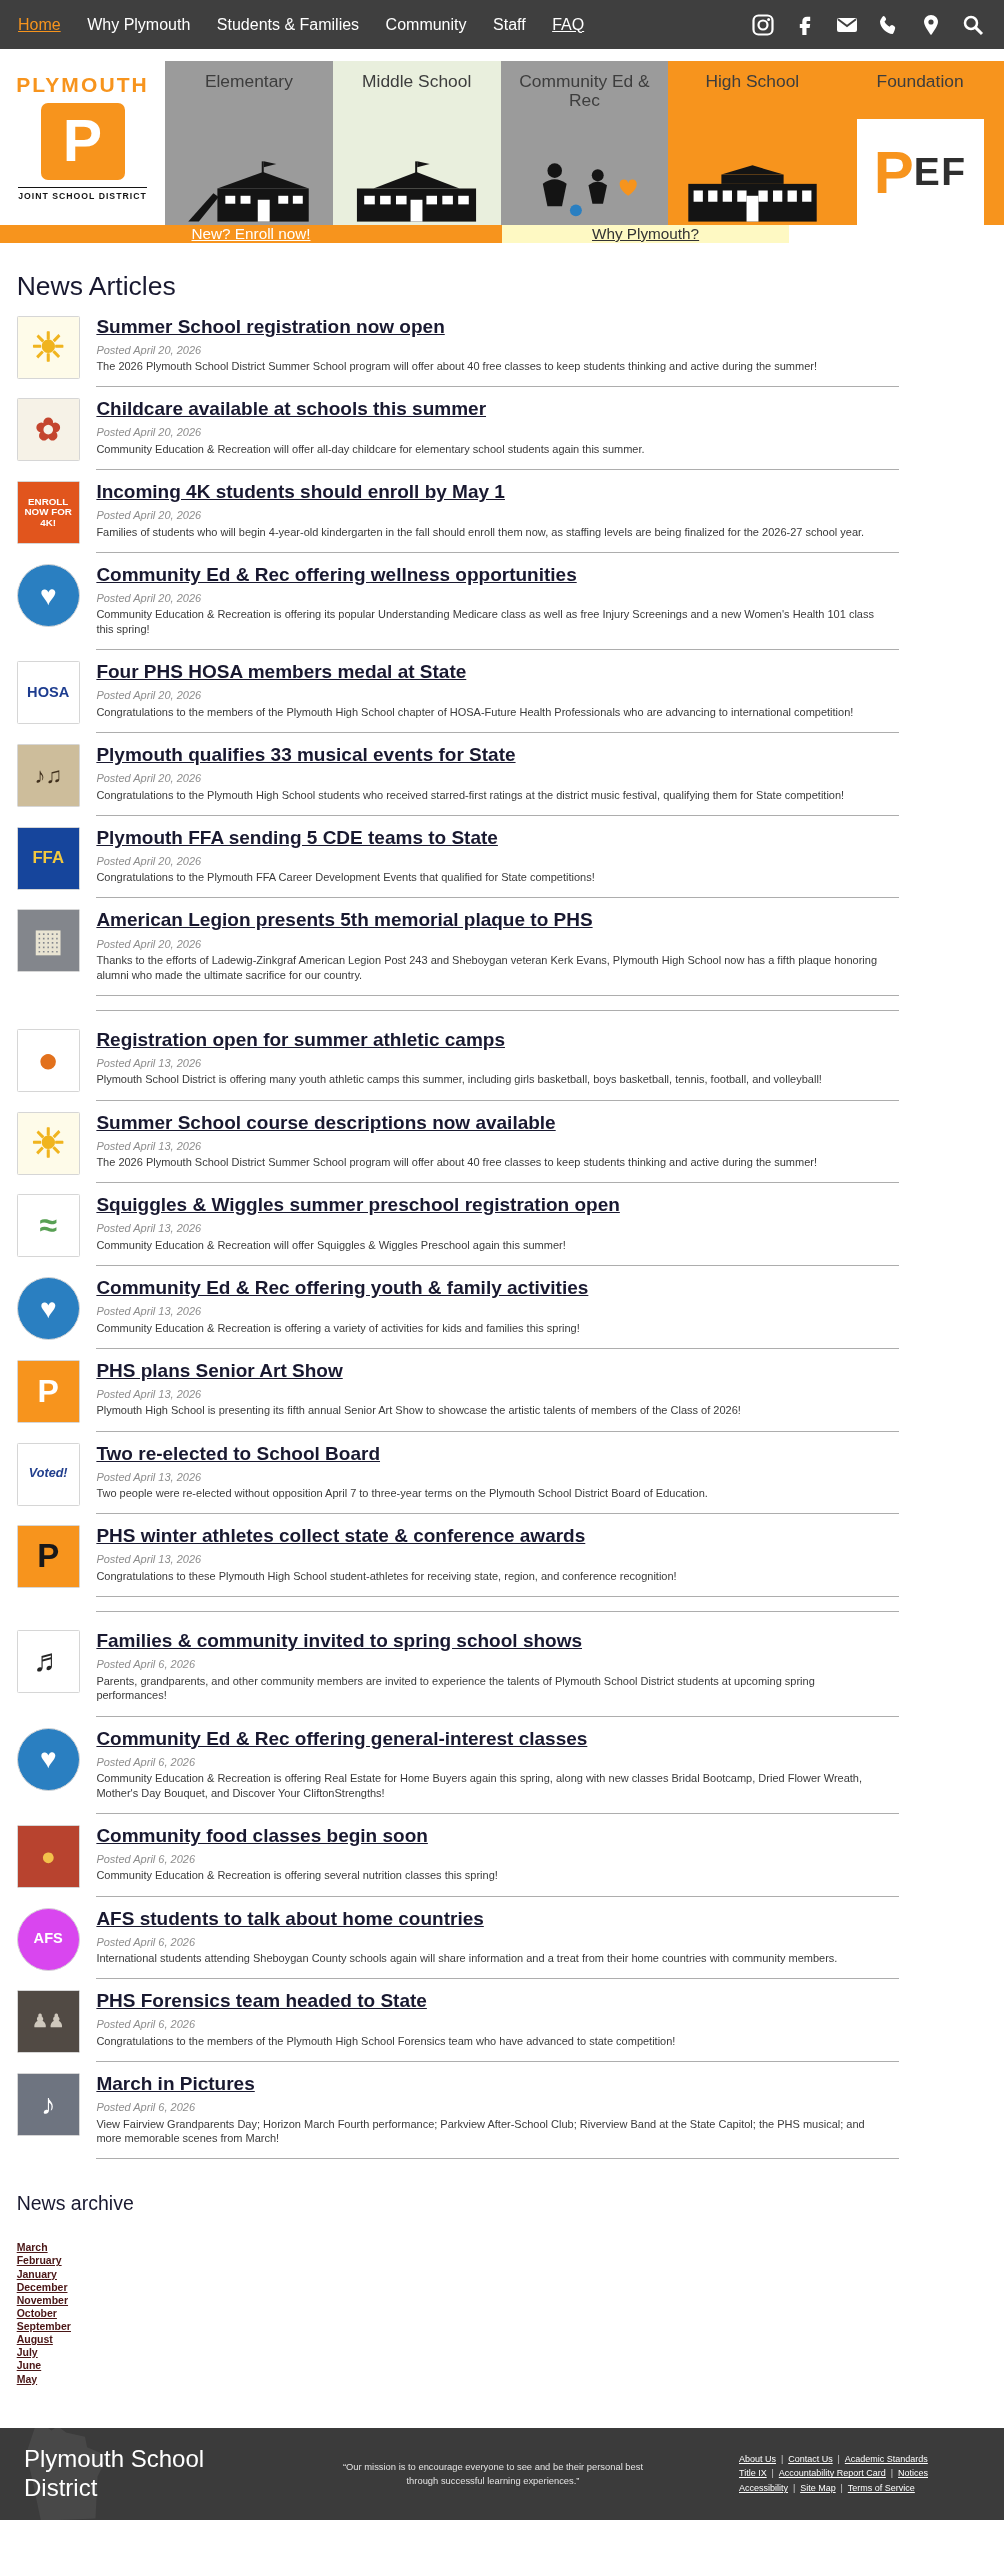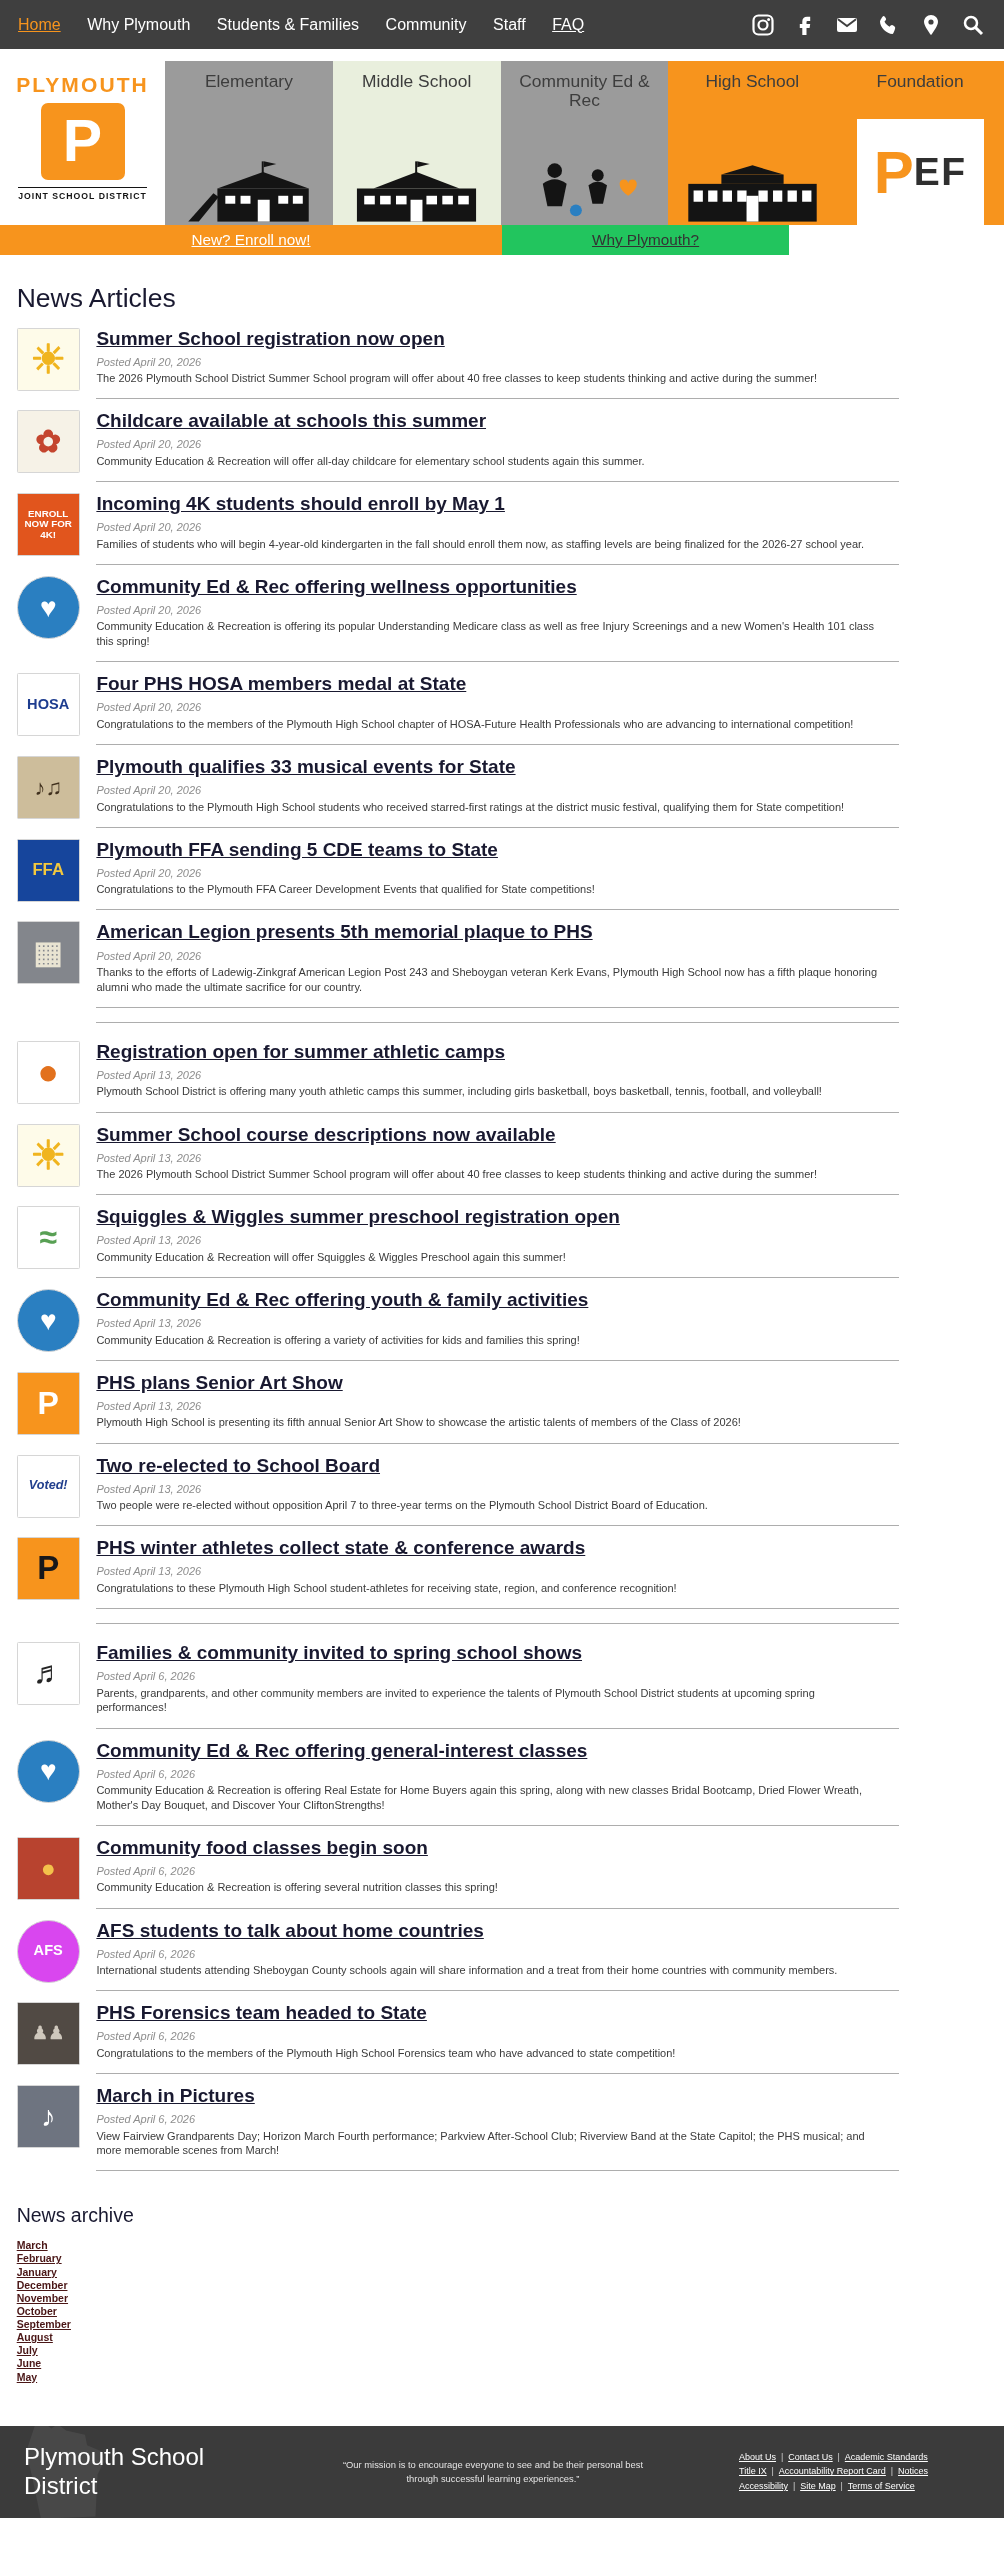--- a/index.html
+++ b/index.html
@@ -26,44 +26,44 @@
   .logo-sub { color:#141414; font-size:8.7px; letter-spacing:1px; font-weight:bold; border-top:1.4px solid #141414; padding-top:3.5px; }
   .tiles { flex:1; display:flex;margin-top:12px; }
   .tile { flex:1; display:flex; flex-direction:column; align-items:center; padding-top:11px; }
   .tile-label { font-size:17.4px; color:#3d3d3d; text-align:center; line-height:1.12; padding:0 8.4px; }
   .tile-icon { flex:1; display:flex; align-items:flex-end; justify-content:center; width:100%; }
   .pef-box { width:127px; height:106px; background:#ffffff; display:flex; align-items:center; justify-content:center; margin-bottom:0; }
   .pef-p { color:#f7941d; font-size:60px; font-weight:bold; }
   .pef-ef { color:#2f2f2f; font-size:39px; font-weight:bold; letter-spacing:1.4px; }
 
   
-  .cta { display:flex; height:30px; }
+  .cta { display:flex; height:18px; }
   .cta-orange { width:50%; background:#f7941d; display:flex; align-items:center; justify-content:center; }
-  .cta-gray { width:28.6%; background:#22c55e; display:flex; align-items:center; justify-content:center; }
+  .cta-gray { width:28.6%; background:#fef9c3; display:flex; align-items:center; justify-content:center; }
   .cta-rest { flex:1; background:#ffffff; }
   .cta a { font-size:15.3px; }
   .cta-orange a { color:#ffffff; text-decoration:underline; }
   .cta-gray a { color:#333333; text-decoration:underline; }
 
   
   main { padding:18px 0 0 16.7px; }
   .page-title { font-size:26.5px; font-weight:500; color:#191930; margin:9.8px 0 2.8px; }
   .article { display:flex; padding-top:11px; }
   .thumb { width:63px; height:63px; flex:0 0 63px; margin-right:16.7px; display:flex; align-items:center; justify-content:center;
            text-align:center; font-weight:bold; line-height:1.05; border:0.7px solid #d6d6d6; border-radius:1.4px; overflow:hidden; padding:2.1px; }
   .thumb.circle { border-radius:50%; }
   .art-body { width:803px; border-bottom:0.7px solid #adadad; padding-bottom:12.6px; }
   .art-title { font-size:19px; font-weight:bold; color:#191930; text-decoration:underline; display:inline-block; line-height:1.15; }
   .posted { font-style:italic; color:#8d8d8d; font-size:11px; margin:6.3px 0 3.5px; }
   .desc { font-size:11px; color:#3a3a3a; line-height:1.32; max-width:788px; }
   .group-break { height:11px; margin:4.2px 0 7px 79px; width:803px; border-bottom:0.7px solid #adadad; }
 
   
   .archive { margin-top:33px; padding-bottom:7px; }
-  .archive-title { font-size:19.5px; font-weight:500; color:#191930; margin:0 0 12px; }
+  .archive-title { font-size:19.5px; font-weight:500; color:#191930; margin:0 0 26px; }
   .archive-list a { display:block; width:max-content; font-size:10.5px; font-weight:bold; color:#4a1616; text-decoration:underline; line-height:1.25; }
 
   
   footer { position:relative; margin-top:35px; background:#3b3b3b; min-height:92px; display:flex; align-items:center;
            padding:15.3px 24px; color:#ffffff; overflow:hidden; }
   .wi-outline { position:absolute; left:8.4px; bottom:-7px; }
   .f-title { position:relative; font-size:24px; line-height:1.18; width:223px; font-weight:500; }
   .f-mission { flex:1; max-width:328px; margin:0 auto; text-align:center; font-size:9.4px; color:#e3e3e3; line-height:1.45; }
   .f-links { width:241px; font-size:9px; line-height:1.4; }
   .f-row { margin:2.1px 0; }

